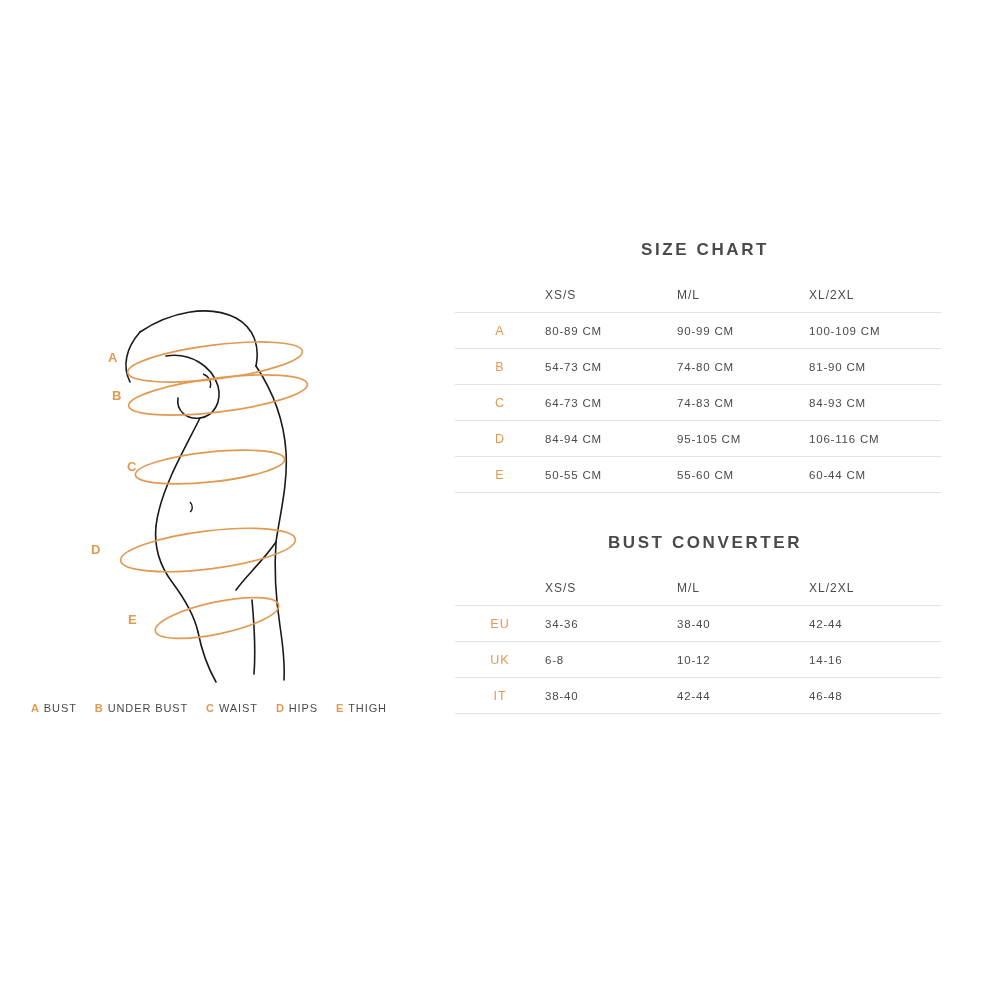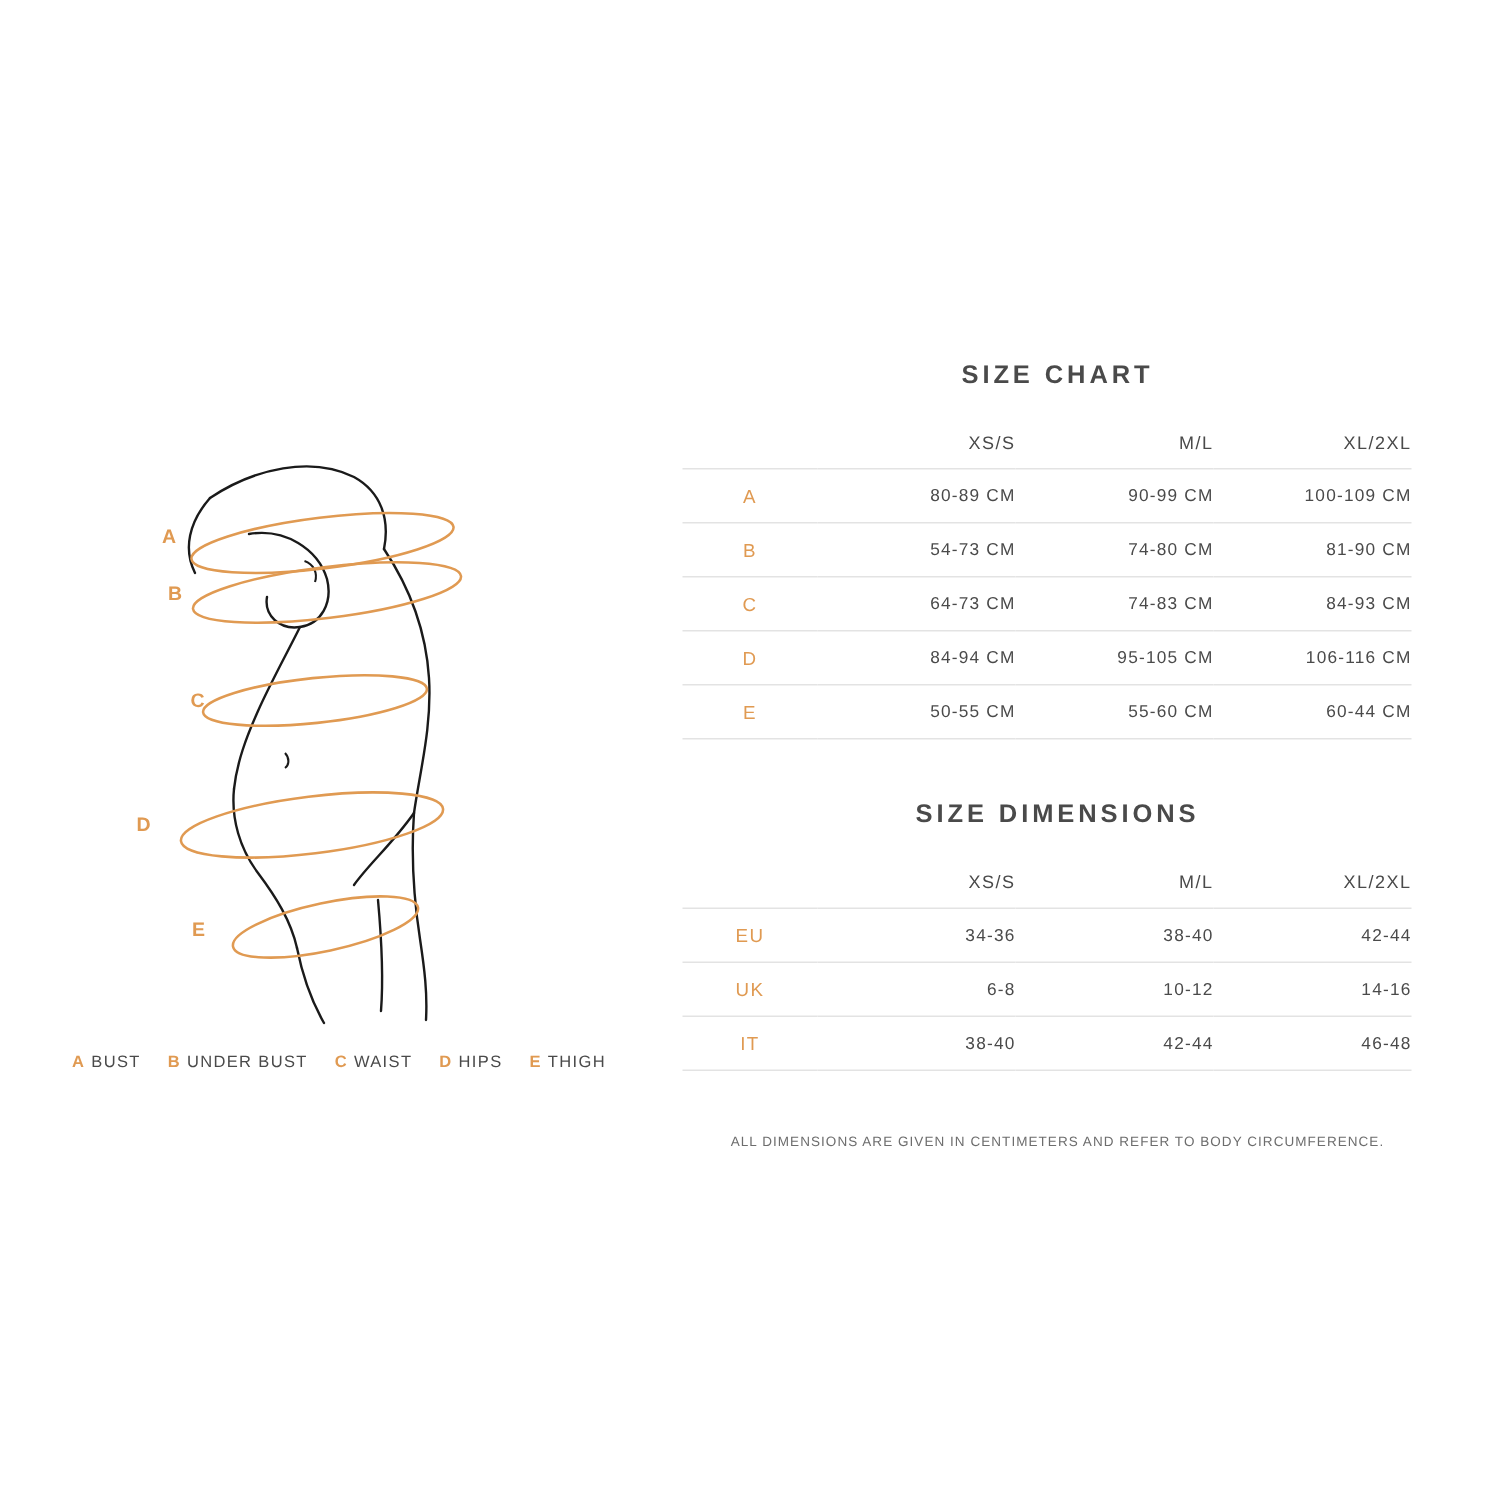--- a/index.html
+++ b/index.html
@@ -26,21 +26,21 @@
     position: absolute;
     left: 40px;
     top: 270px;
     width: 380px;
     height: 420px;
   }
   .figure-svg { display: block; }
 
   .legend {
     position: absolute;
-    left: 48px;
+    left: 31px;
     top: 702px;
     width: 400px;
     font-size: 11px;
     letter-spacing: 0.9px;
     color: #4a4a4a;
     white-space: nowrap;
   }
   .legend .item { display: inline-block; margin-right: 14px; }
   .legend .lk {
     color: #e09a52;
@@ -72,21 +72,21 @@
     border-collapse: collapse;
     table-layout: fixed;
   }
   table.sizes th, table.sizes td {
     font-weight: 400;
     font-size: 11.5px;
     letter-spacing: 0.8px;
     padding: 0;
     height: 35px;
     vertical-align: middle;
-    text-align: right;
+    text-align: left;
     color: #4a4a4a;
   }
   table.sizes thead th {
     color: #4a4a4a;
     font-size: 12px;
     letter-spacing: 1px;
     height: 34px;
   }
   table.sizes thead th.rowhead { }
   table.sizes tbody tr {
@@ -230,21 +230,21 @@
         </tr>
         <tr>
           <td class="rowlabel">E</td>
           <td>50-55 CM</td>
           <td>55-60 CM</td>
           <td>60-44 CM</td>
         </tr>
       </tbody>
     </table>
 
-    <h2 class="table-title second">SIZE DIMENSIONS</h2>
+    <h2 class="table-title second">BUST CONVERTER</h2>
 
     <table class="sizes">
       <colgroup>
           <col class="c-label">
           <col class="c-col">
           <col class="c-col">
           <col class="c-col">
         </colgroup>
       <thead>
         <tr>
@@ -270,15 +270,14 @@
         <tr>
           <td class="rowlabel">IT</td>
           <td>38-40</td>
           <td>42-44</td>
           <td>46-48</td>
         </tr>
       </tbody>
     </table>
   </div>
 
-  <div class="footnote">ALL DIMENSIONS ARE GIVEN IN CENTIMETERS AND REFER TO BODY CIRCUMFERENCE.</div>
 
 </div>
 
 </body></html>

